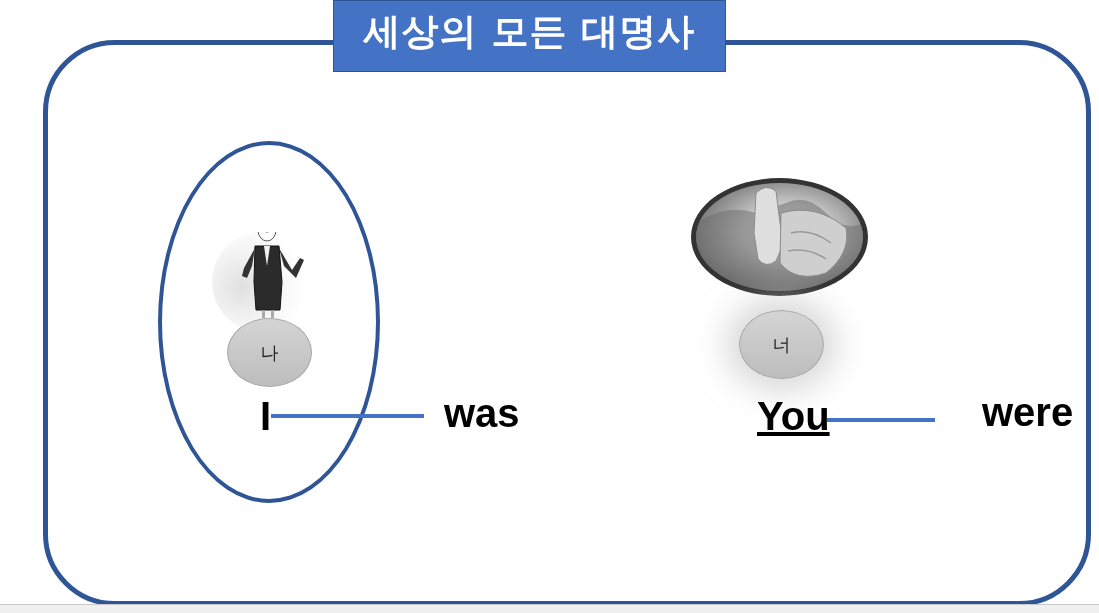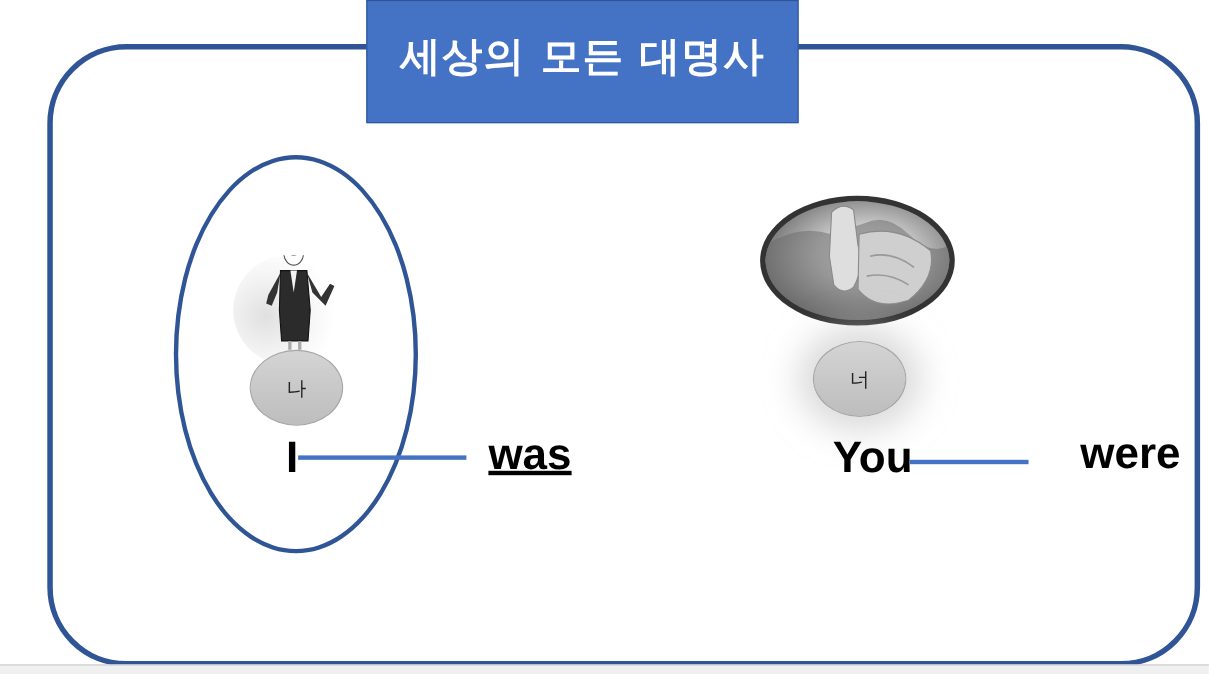--- a/index.html
+++ b/index.html
@@ -7,21 +7,21 @@
       width: 1099px; height: 613px; position: relative; overflow: hidden;
       background: #ffffff;
       font-family: "DejaVu Sans", "Liberation Sans", sans-serif;
     }
     .frame {
       position: absolute; left: 43px; top: 40px; width: 1048px; height: 566px;
       box-sizing: border-box;
       border: 5px solid #2f5597; border-radius: 72px;
     }
     .title-box {
-      position: absolute; left: 333px; top: 0px; width: 393px; height: 112px;
+      position: absolute; left: 333px; top: 0px; width: 393px; height: 72px;
       box-sizing: border-box; background: #4472c4;
       border: 1px solid #2f5597;
       display: flex; align-items: center; justify-content: center;
       padding-bottom: 8px;
     }
     .title-text {
       color: #ffffff; font-size: 37px; font-weight: bold; letter-spacing: 1px;
     }
     .bottom-bar {
       position: absolute; left: 0; top: 604px; width: 1099px; height: 9px;
@@ -50,22 +50,22 @@
       box-sizing: border-box; border-radius: 50%;
       border: 5px solid #333333;
       background: radial-gradient(ellipse at 55% 45%, #e9e9e9 0%, #c4c4c4 35%, #7a7a7a 70%, #3a3a3a 100%);
       overflow: hidden;
     }
     .word {
       position: absolute; font-family: "Liberation Sans", "DejaVu Sans", sans-serif;
       font-weight: bold; color: #000; font-size: 40px; line-height: 1;
     }
     .w-i { left: 260px; top: 396px; }
-    .w-was { left: 444px; top: 393px; text-decoration: underline; }
-    .w-you { left: 757px; top: 396px; }
+    .w-was { left: 444px; top: 393px; }
+    .w-you { left: 757px; top: 396px; text-decoration: underline; }
     .w-were { left: 982px; top: 392px; }
     .link {
       position: absolute; height: 4px; background: #4472c4;
     }
     .link-i { left: 271px; top: 414px; width: 153px; }
     .link-you { left: 827px; top: 418px; width: 108px; }
   </style>
 </head>
 <body>
 

